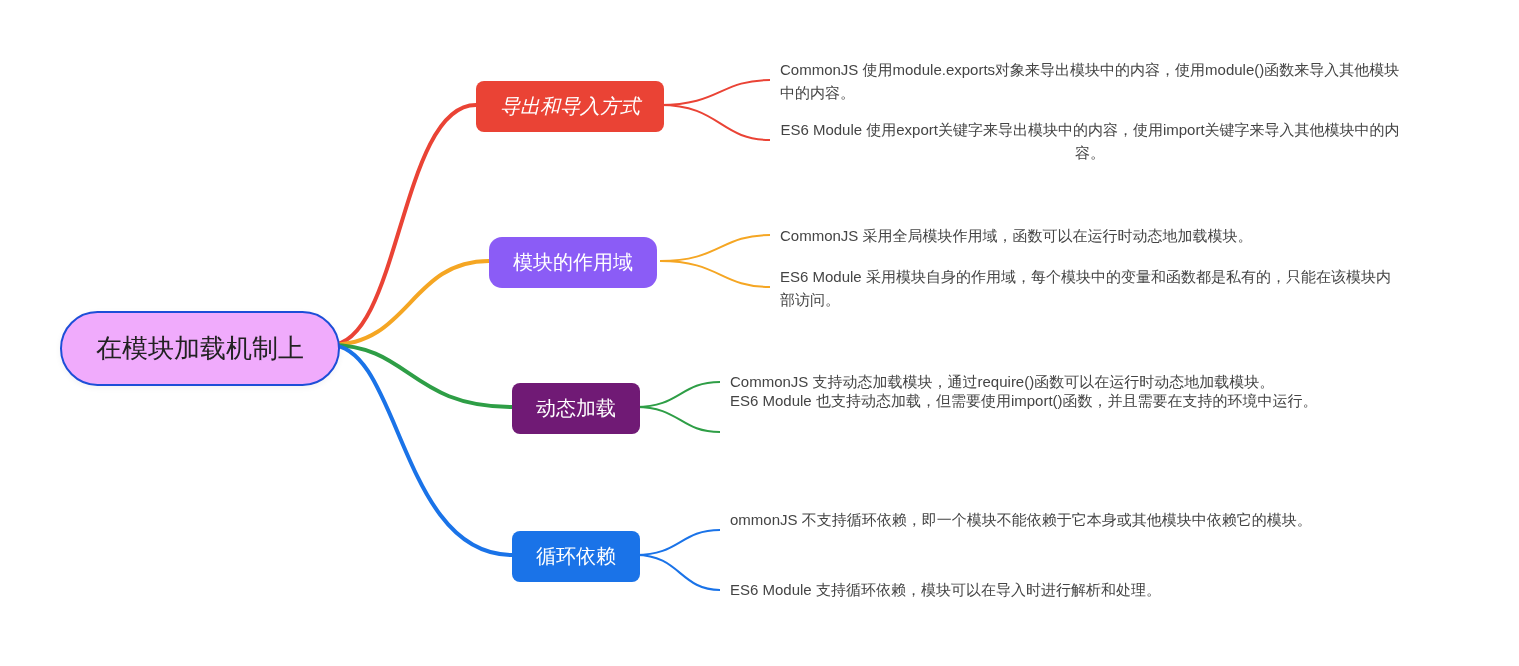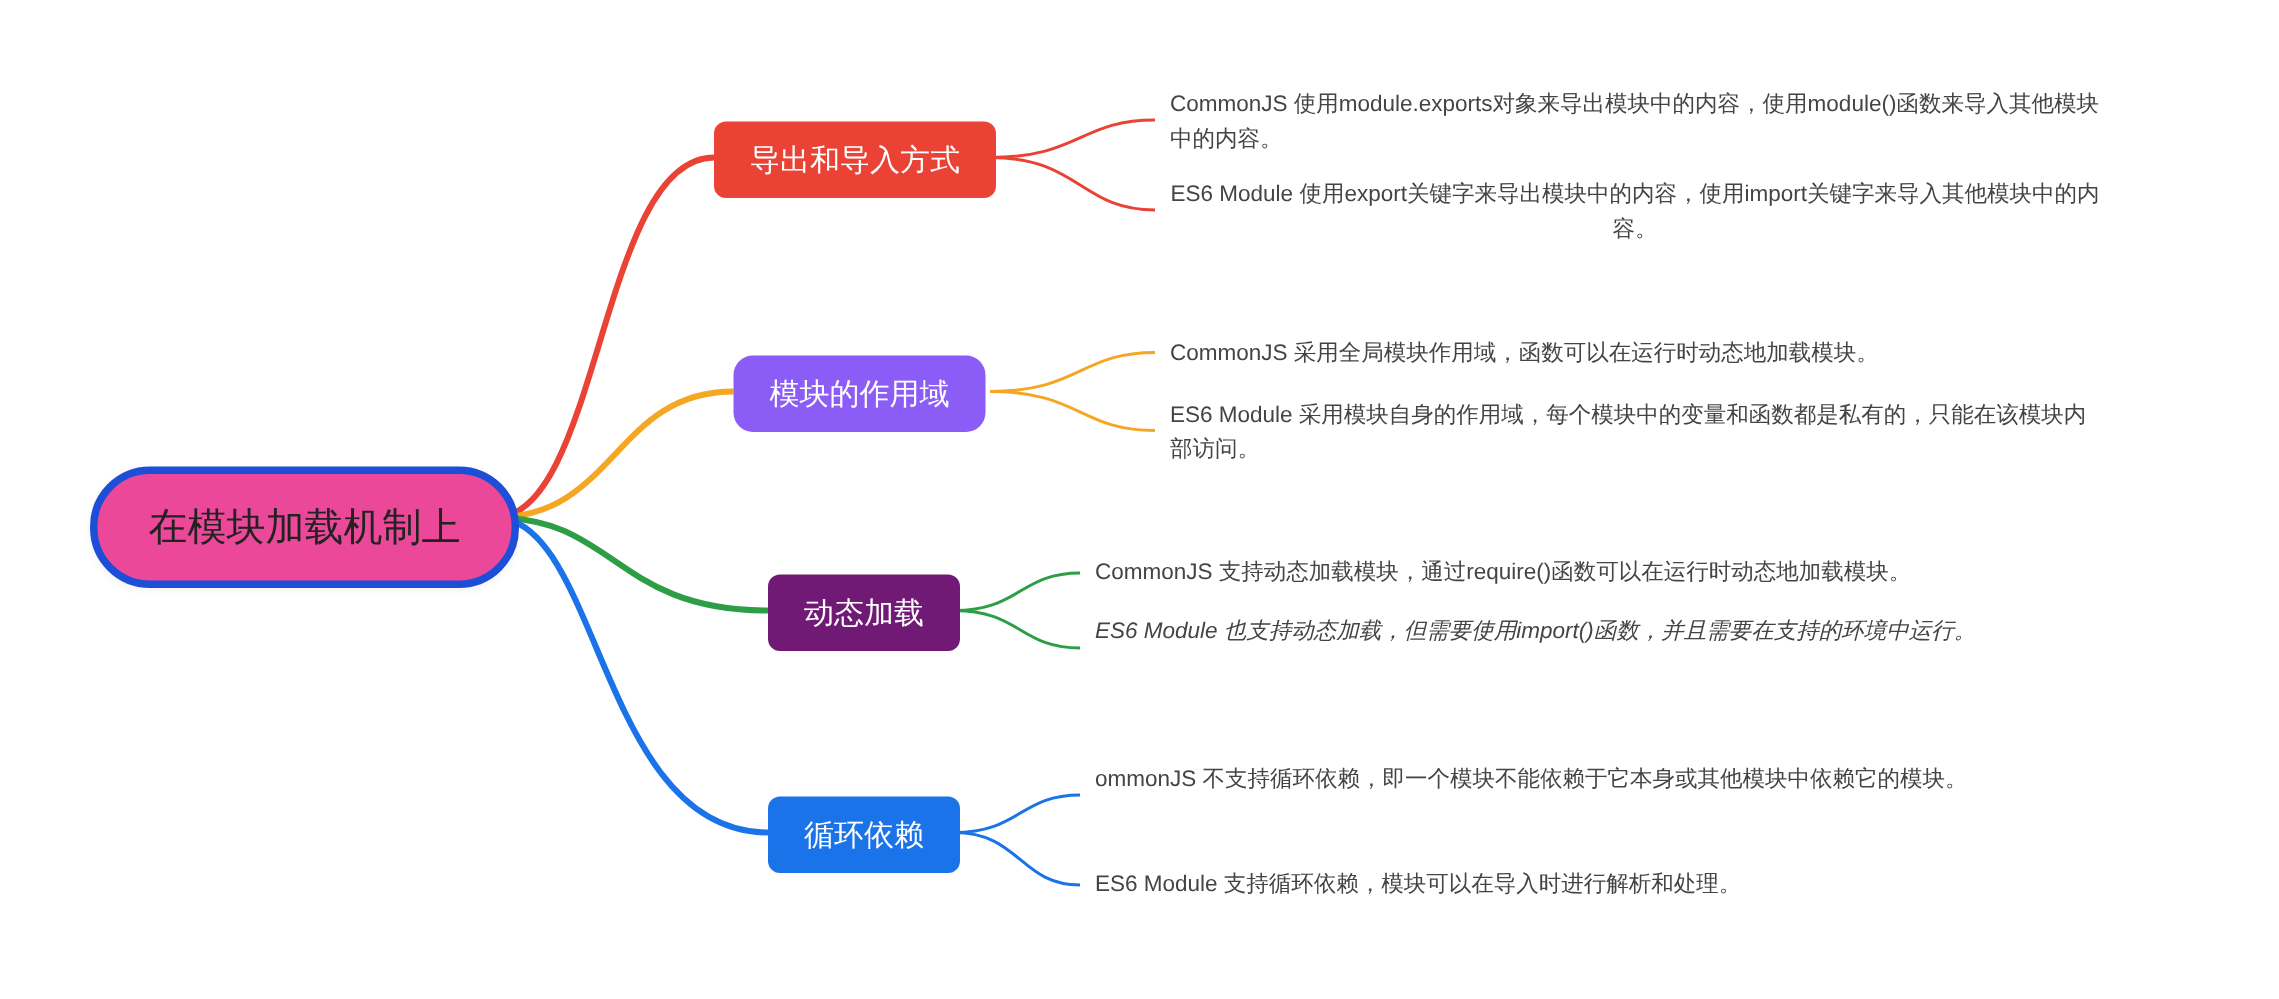--- a/index.html
+++ b/index.html
@@ -20,22 +20,22 @@
     position: absolute;
     top: 0; left: 0;
     width: 1519px;
     height: 666px;
     pointer-events: none;
   }
   .root-node {
     position: absolute;
     left: 60px;
     top: 311px;
-    background: #ec4899;
-    border: 5px solid #1d4ed8;
+    background: #f0abfc;
+    border: 2px solid #1d4ed8;
     border-radius: 40px;
     padding: 18px 34px;
     font-size: 26px;
     color: #222;
     box-shadow: 0 2px 6px rgba(0,0,0,0.05);
     white-space: nowrap;
   }
   .branch-node {
     position: absolute;
     color: #fff;
@@ -82,37 +82,37 @@
     <path d="M 636 407 C 680 407, 680 432, 720 432" stroke="#2e9e46" stroke-width="2" fill="none"></path>
 
     <path d="M 636 555 C 680 555, 680 530, 720 530" stroke="#1a73e8" stroke-width="2" fill="none"></path>
     <path d="M 636 555 C 680 555, 680 590, 720 590" stroke="#1a73e8" stroke-width="2" fill="none"></path>
   </svg>
 
   <div class="root-node">
     <span>在模块加载机制上</span>
   </div>
 
-  <div class="branch-node branch-red" style="left:476px; top:81px;">
+  <div class="branch-node branch-red" style="left:476px; top:81px;font-style:italic;">
     <span>导出和导入方式</span>
   </div>
   <div class="leaf-text" style="left:780px; top:58px;">CommonJS 使用module.exports对象来导出模块中的内容，使用module()函数来导入其他模块中的内容。</div>
   <div class="leaf-text" style="left:780px; top:118px;text-align:center;">ES6 Module 使用export关键字来导出模块中的内容，使用import关键字来导入其他模块中的内容。</div>
 
   <div class="branch-node branch-yellow" style="left:489px; top:237px;">
     <span>模块的作用域</span>
   </div>
   <div class="leaf-text" style="left:780px; top:224px;">CommonJS 采用全局模块作用域，函数可以在运行时动态地加载模块。</div>
   <div class="leaf-text" style="left:780px; top:265px;">ES6 Module 采用模块自身的作用域，每个模块中的变量和函数都是私有的，只能在该模块内部访问。</div>
 
   <div class="branch-node branch-green" style="left:512px; top:383px;">
     <span>动态加载</span>
   </div>
   <div class="leaf-text" style="left:730px; top:370px; max-width:670px;">CommonJS 支持动态加载模块，通过require()函数可以在运行时动态地加载模块。</div>
-  <div class="leaf-text" style="left:730px; top:409px; max-width:670px;font-style:italic;">ES6 Module 也支持动态加载，但需要使用import()函数，并且需要在支持的环境中运行。</div>
+  <div class="leaf-text" style="left:730px; top:389px; max-width:670px;">ES6 Module 也支持动态加载，但需要使用import()函数，并且需要在支持的环境中运行。</div>
 
   <div class="branch-node branch-blue" style="left:512px; top:531px;">
     <span>循环依赖</span>
   </div>
   <div class="leaf-text" style="left:730px; top:508px; max-width:670px;">ommonJS 不支持循环依赖，即一个模块不能依赖于它本身或其他模块中依赖它的模块。</div>
   <div class="leaf-text" style="left:730px; top:578px; max-width:670px;">ES6 Module 支持循环依赖，模块可以在导入时进行解析和处理。</div>
 
 </div>
 
 </body></html>

